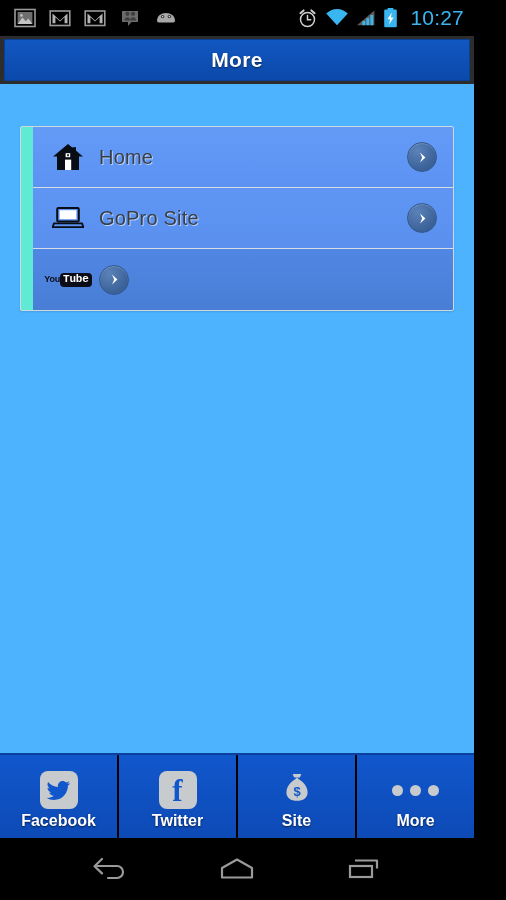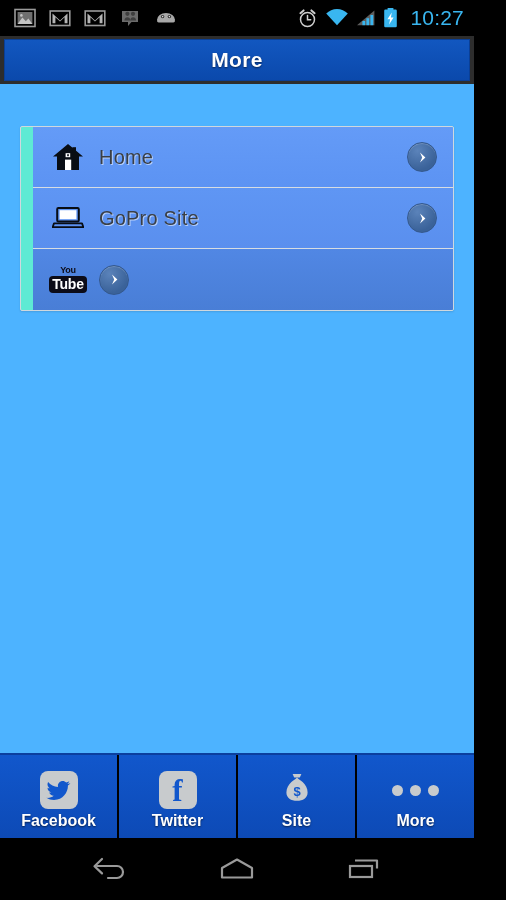--- a/index.html
+++ b/index.html
@@ -130,42 +130,42 @@
     border: 1px solid #34588c;
     display: flex;
     align-items: center;
     justify-content: center;
     box-shadow: inset 0 1px 1px rgba(255,255,255,0.22);
   }
 
   
   .yt-wrap {
     display: flex;
-    flex-direction: column;
+    flex-direction: row;
     align-items: center;
     justify-content: center;
     line-height: 1;
   }
   .yt-top {
     font-size: 9px;
     font-weight: bold;
     color: #0c0c18;
     letter-spacing: -0.2px;
     margin-bottom: 1px;
     font-family: "Liberation Sans", sans-serif;
   }
   .yt-bot {
     background: #0c0c18;
     color: #ffffff;
-    font-size: 14px;
+    font-size: 11px;
     font-weight: bold;
     border-radius: 4px;
     padding: 1px 3px 2px 3px;
     letter-spacing: -0.2px;
-    font-family: Liberation Sans, sans-serif;
+    font-family: Liberation Mono, monospace;
   }
 
   
   .tab-bar {
     flex: 0 0 85px;
     background: #0d4fc4;
     display: flex;
     border-top: 2px solid #0b3f9e;
   }
   .tab {

